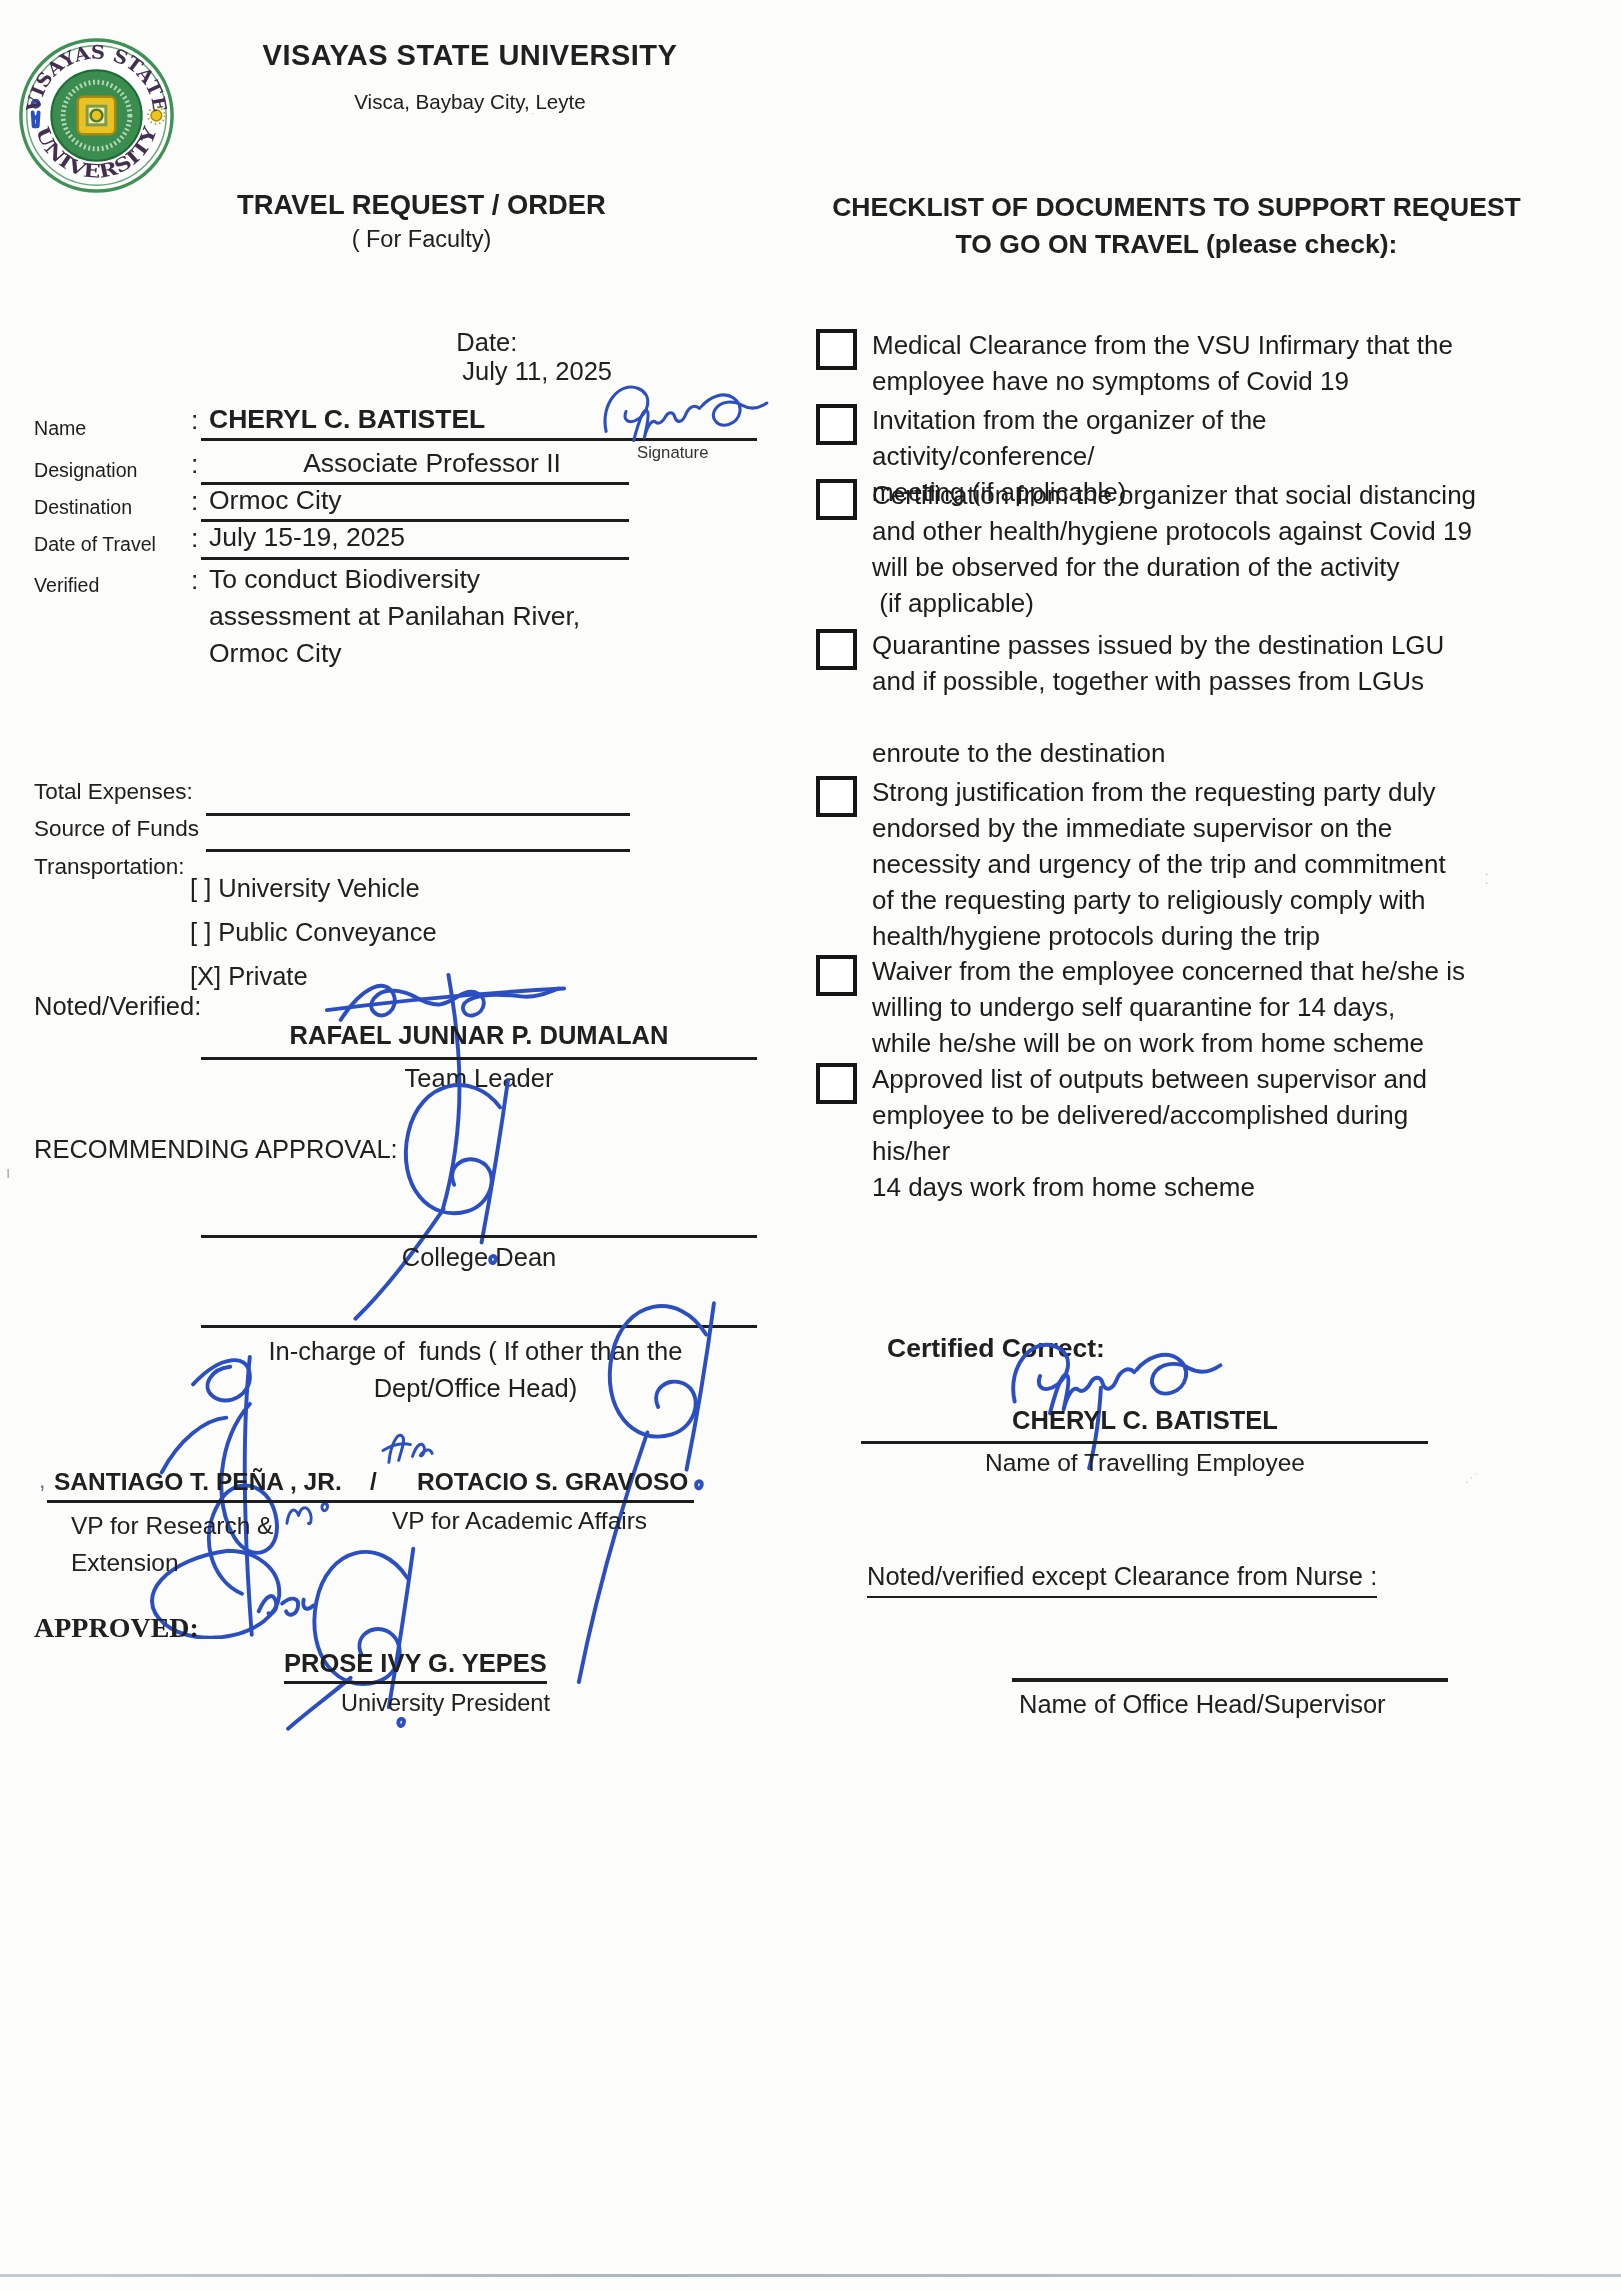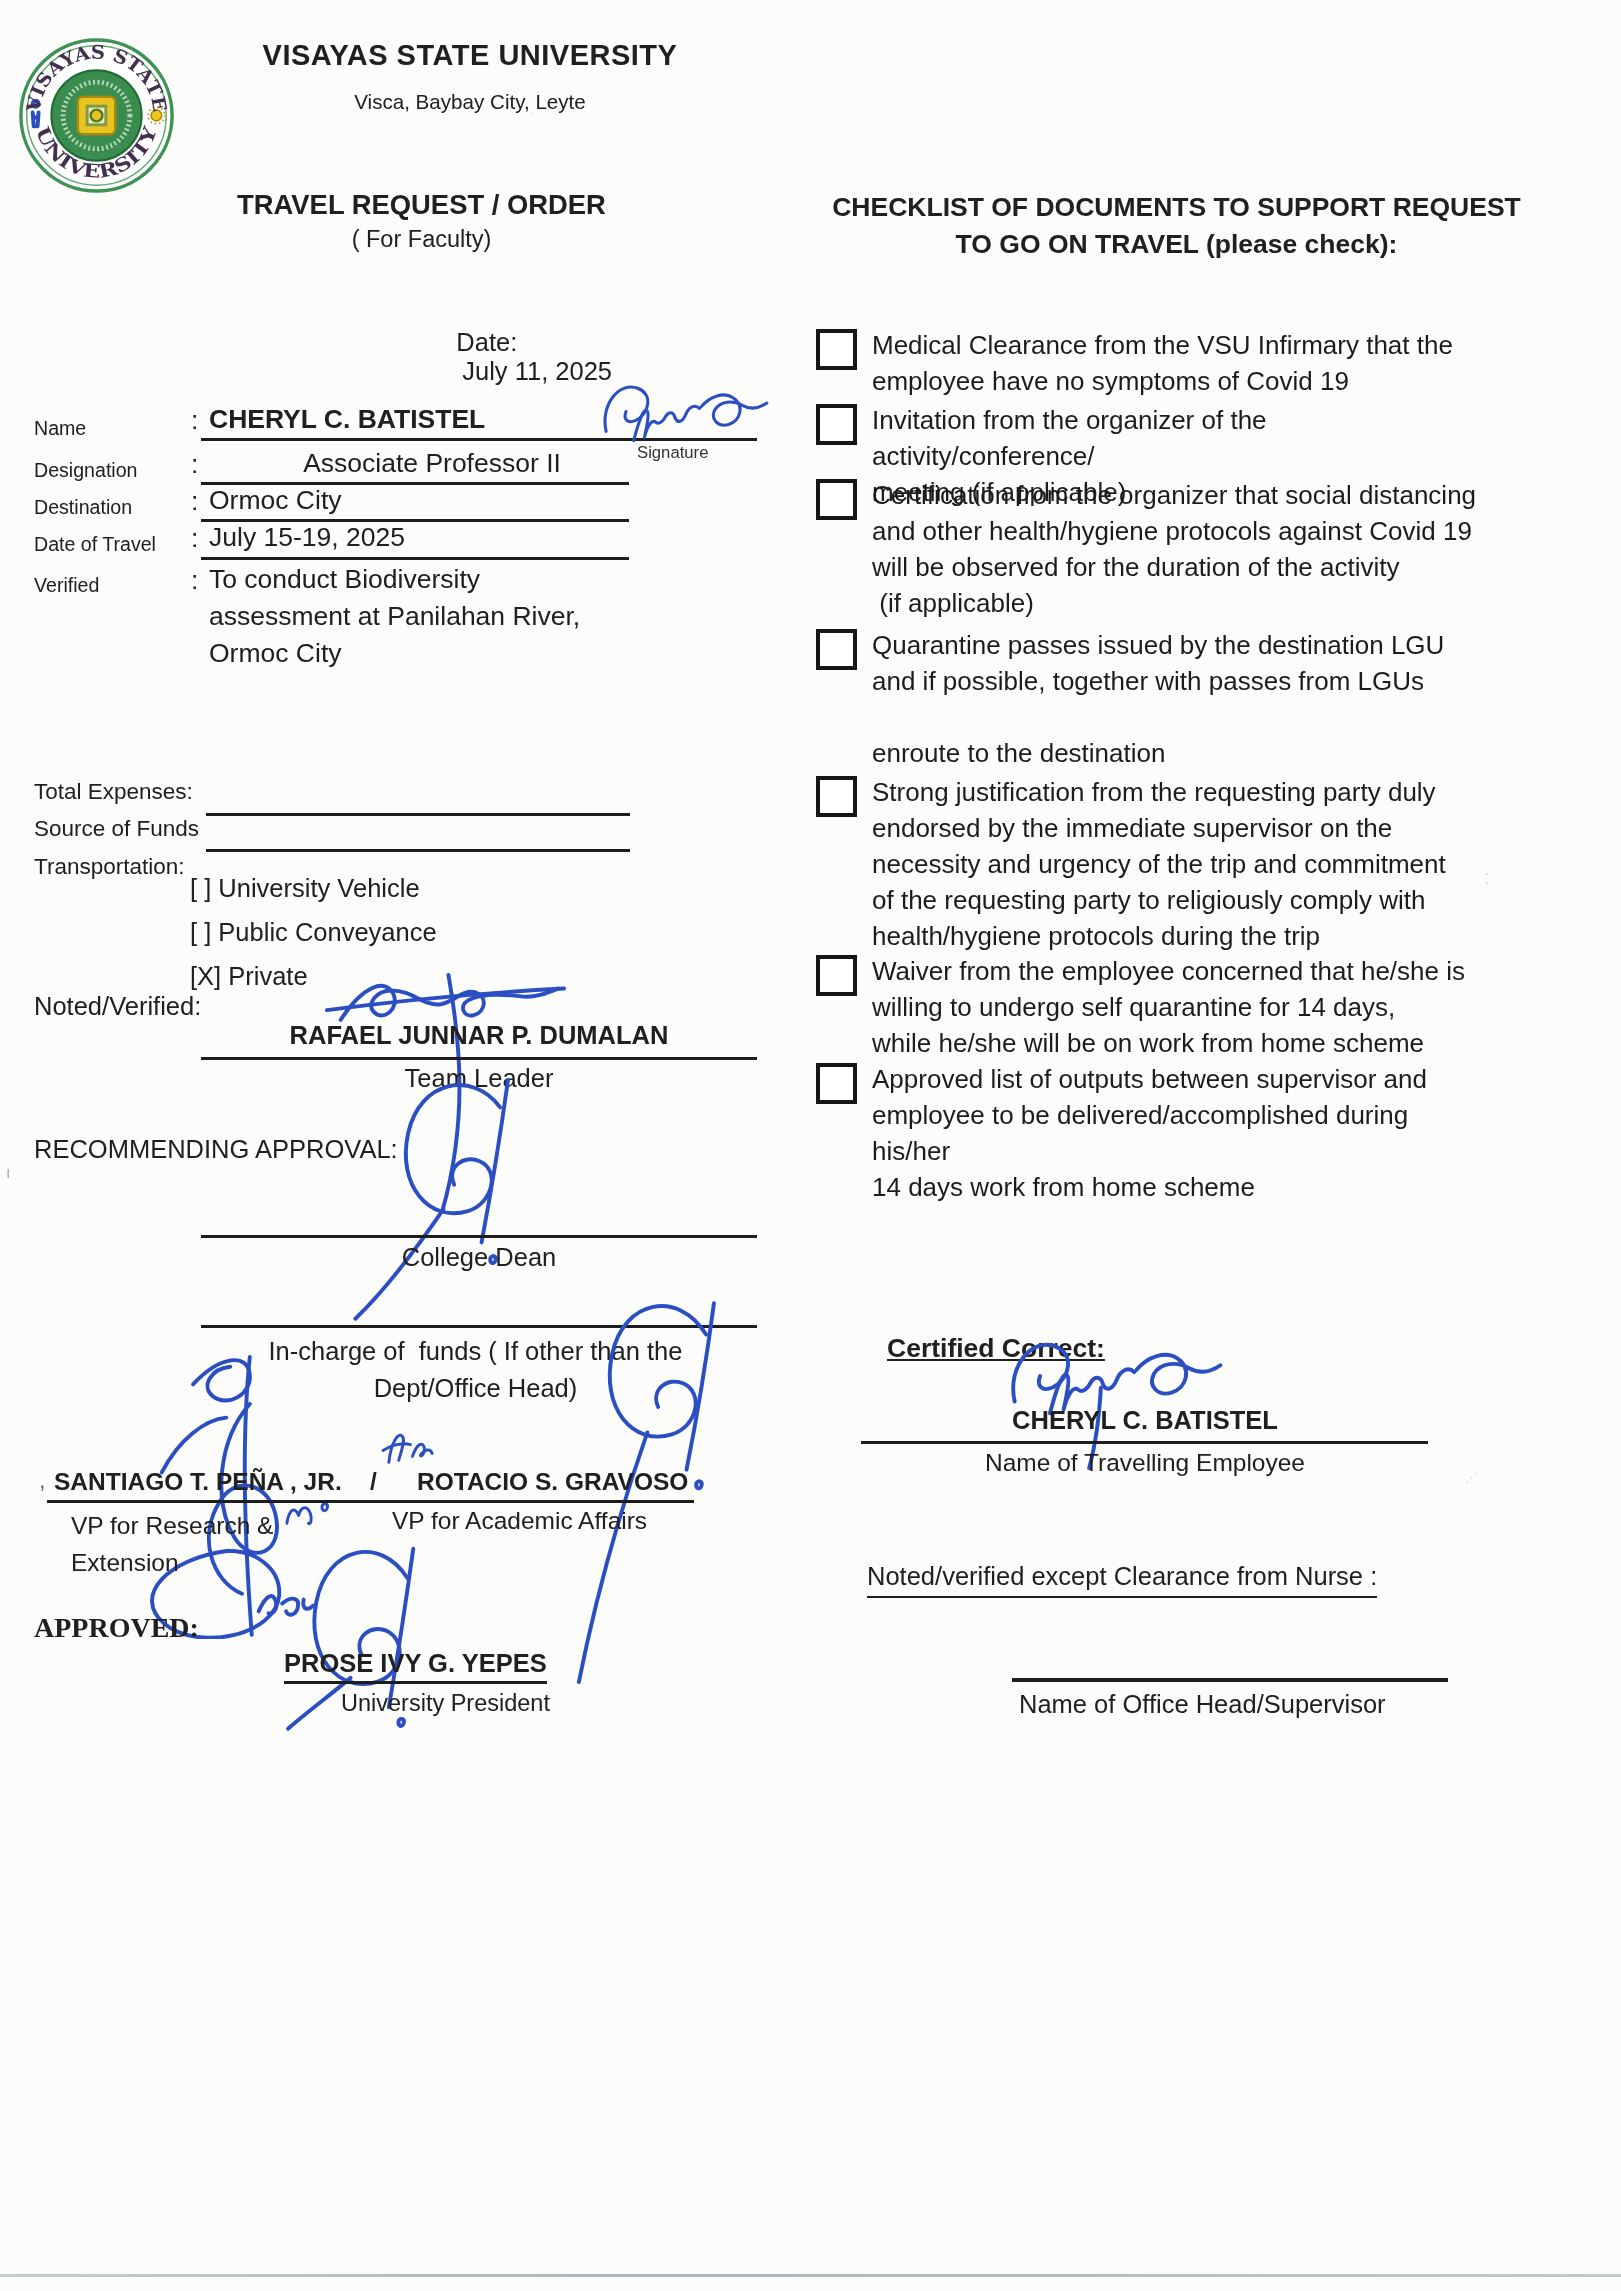--- a/index.html
+++ b/index.html
@@ -209,21 +209,21 @@
 willing to undergo self quarantine for 14 days,
 while he/she will be on work from home scheme</div>
   </div>
   <div class="cl-item" style="left:816px;top:1061px;">
     <span class="cb"></span>
     <div class="cl-text">Approved list of outputs between supervisor and
 employee to be delivered/accomplished during his/her
 14 days work from home scheme</div>
   </div>
 
-  <div class="t b" style="left:887px;top:1333px;font-size:26.5px;text-decoration:underline;">Certified Correct:</div>
+  <div class="t b" style="left:887px;top:1333px;font-size:26.5px;">Certified Correct:</div>
   <svg class="sig" style="left:1002px;top:1329px;" width="235" height="147" viewBox="0 0 230 150">
     <path d="M8,74 C0,38 26,8 50,18 C70,26 64,52 46,60 C36,64 30,58 34,48"></path>
     <path d="M44,86 C52,56 58,42 62,48 C65,53 60,72 58,82 C62,66 68,58 73,62 C77,65 82,62 86,54 C90,48 96,48 98,56 C101,64 108,62 112,52 C116,42 124,38 130,44"></path>
     <path d="M132,42 C144,28 162,22 174,30 C189,40 184,60 168,65 C154,69 144,58 150,46 C157,34 174,33 186,40 C197,46 208,44 218,37"></path>
     <path d="M96,60 C94,95 90,120 84,142"></path>
   </svg>
   <div class="t b ctr" style="left:863px;top:1406px;width:564px;font-size:25.5px;">CHERYL C. BATISTEL</div>
   <div class="ln" style="left:861px;top:1441px;width:567px;"></div>
   <div class="t ctr" style="left:863px;top:1449px;width:564px;font-size:24.5px;">Name of Travelling Employee</div>
 

